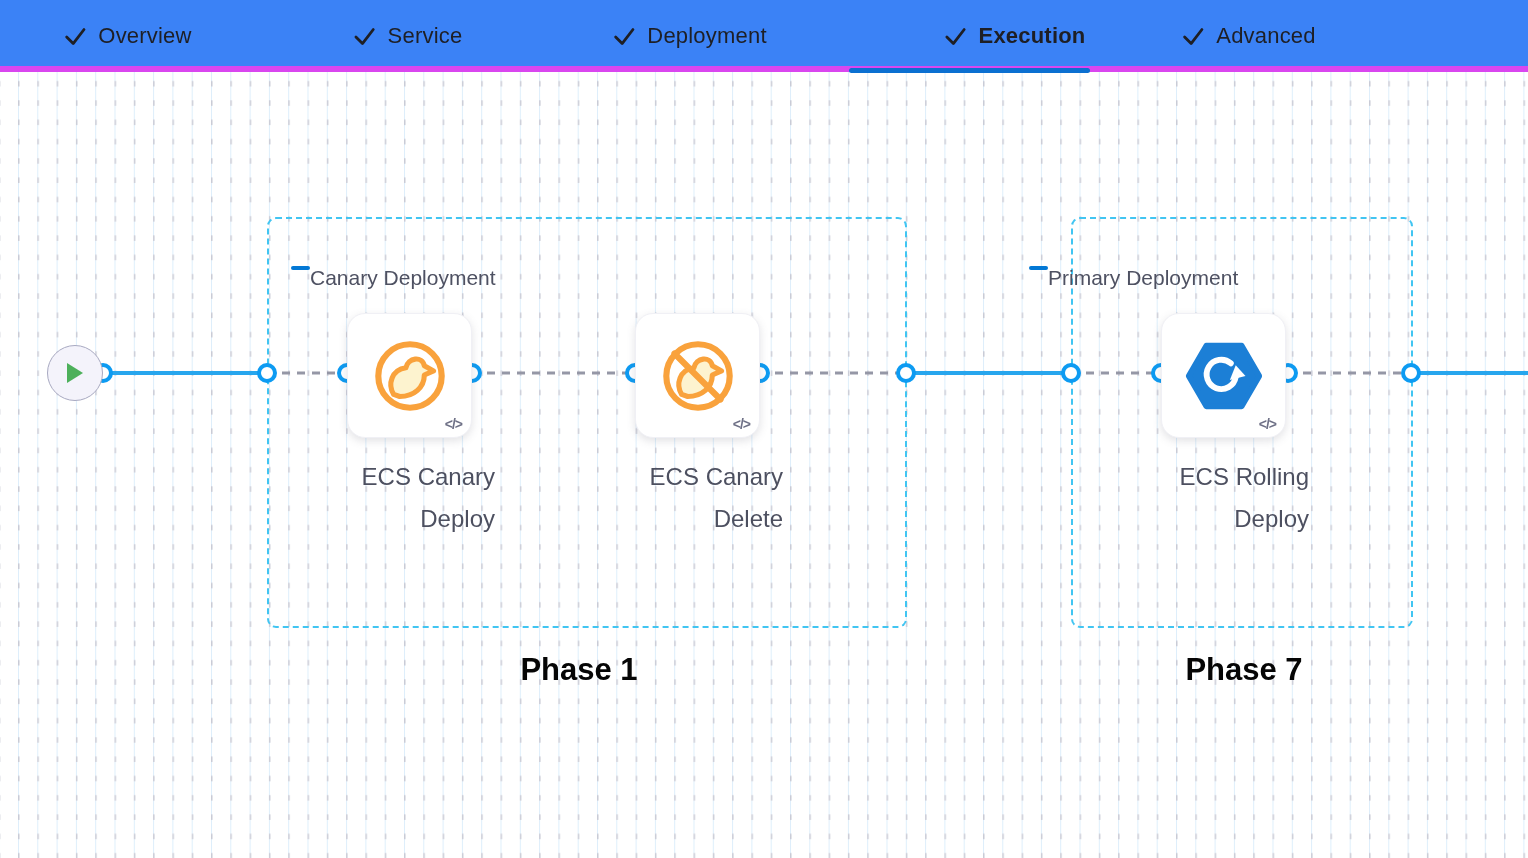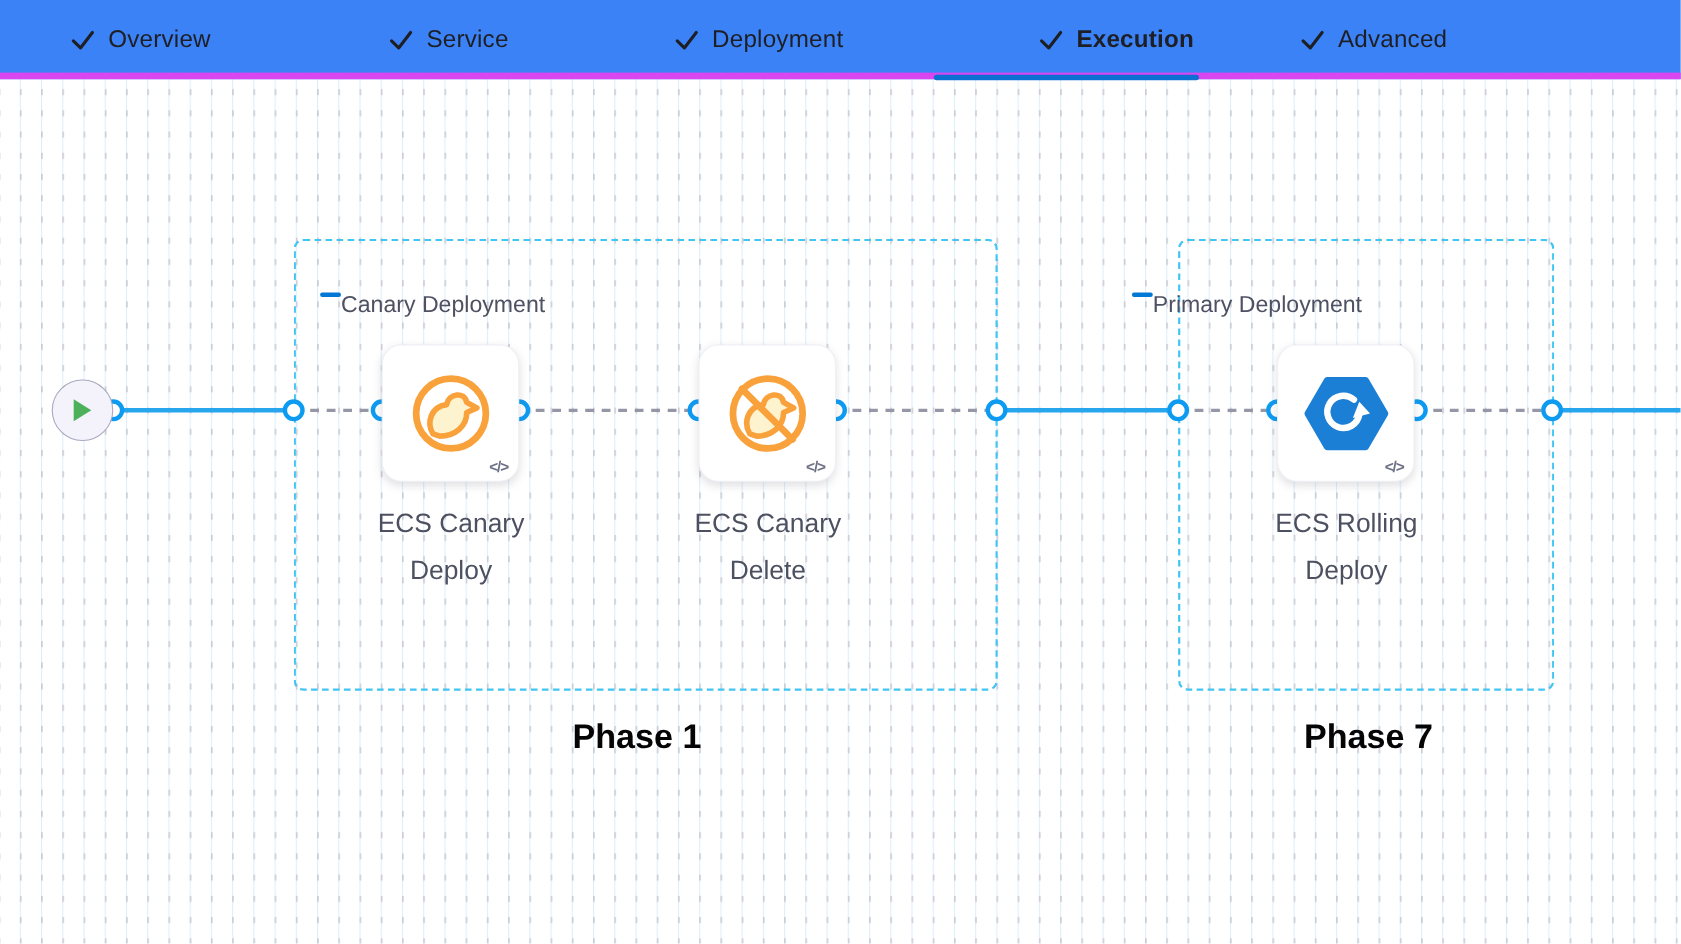--- a/index.html
+++ b/index.html
@@ -44,21 +44,21 @@
                border:1px solid #f0f0f5; border-radius:18px; z-index:3; cursor:pointer;
                box-shadow:0 3px 8px rgba(96,97,112,.18);
                display:flex; align-items:center; justify-content:center; }
   .step-card.c1 { left:347px; }
   .step-card.c2 { left:635px; }
   .step-card.c3 { left:1161px; }
   .code-badge { position:absolute; right:9px; bottom:5px; font-size:14px; font-weight:700;
                 color:#6e7086; letter-spacing:-1px; }
 
   .step-label { position:absolute; top:384px; width:170px; transform:translateX(-50%);
-                text-align:center; font-size:24px; line-height:42px; color:#4d5060;
+                text-align:right; font-size:24px; line-height:42px; color:#4d5060;
                 font-weight:500; z-index:3; }
   .step-label.l1 { left:410px; }
   .step-label.l2 { left:698px; }
   .step-label.l3 { left:1224px; }
 
   .phase-label { position:absolute; top:580px; transform:translateX(-50%);
                  font-size:31px; font-weight:700; color:#050505; z-index:3; }
   .phase-label.p1 { left:579px; }
   .phase-label.p2 { left:1244px; }
 </style>

